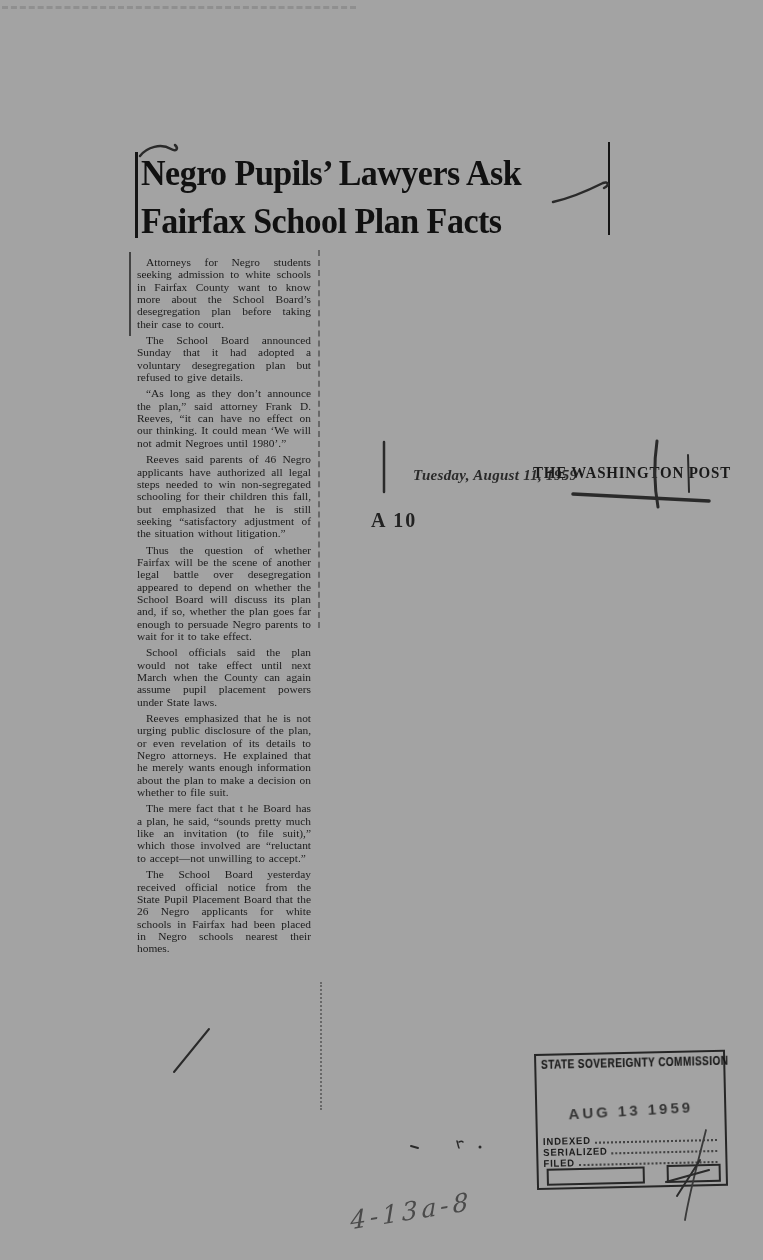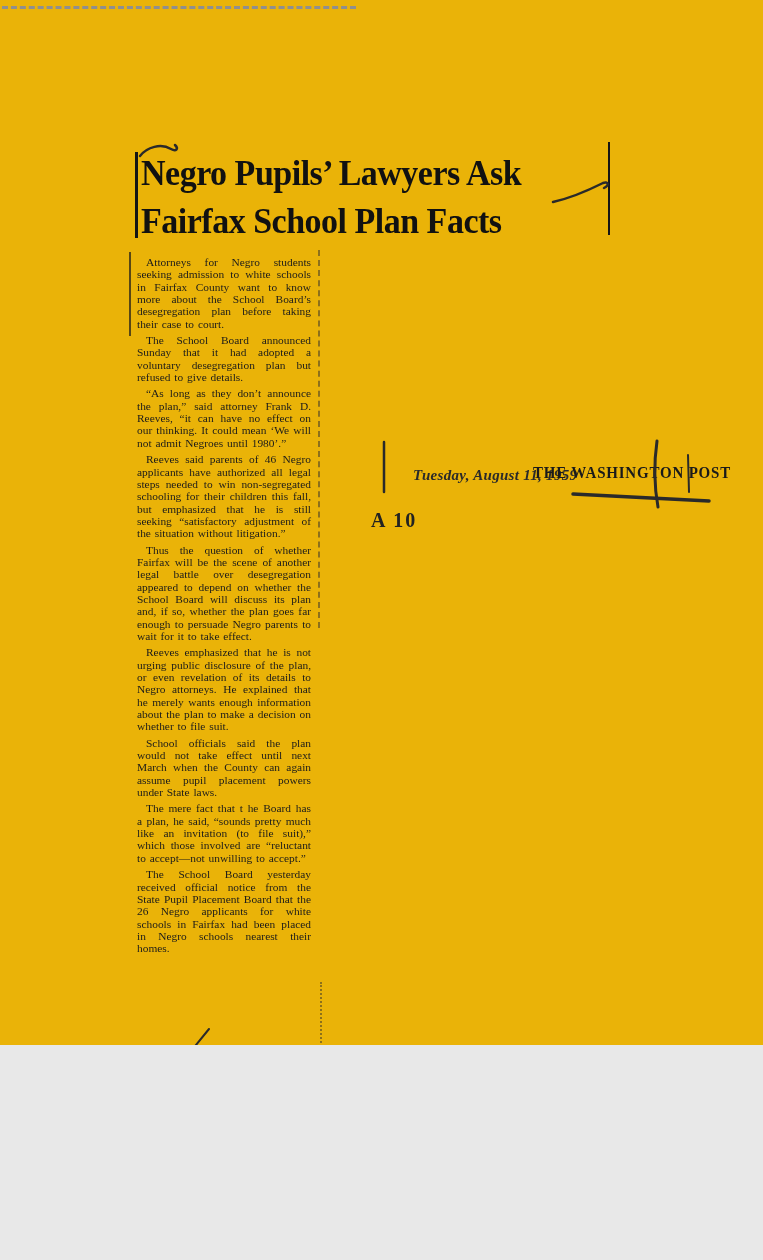--- a/index.html
+++ b/index.html
@@ -1,18 +1,18 @@
 <!DOCTYPE html>
 <html><head>
 <meta charset="utf-8">
 <style>
   html,body{margin:0;padding:0;background:#e8e8e8;}
   .page{
-    position:relative;width:763px;height:1045px;margin:0 auto;
-    background:#eab308;overflow:hidden;
+    position:relative;width:763px;height:1260px;margin:0 auto;
+    background:#a3a3a3;overflow:hidden;
     font-family:"Liberation Serif",serif;color:#1c1c1c;
   }
   
   .top-dashes{position:absolute;left:2px;top:6px;width:354px;height:0;
     border-top:3px dashed #8f8f8f;}
   
   .headline{position:absolute;left:141px;top:150px;width:480px;
     font-family:"Liberation Serif",serif;font-weight:700;font-size:34px;
     line-height:46px;letter-spacing:-0.5px;color:#111;
     transform:scaleY(1.04);transform-origin:top left;white-space:nowrap;}
@@ -83,22 +83,22 @@
   <div class="rule rule-col-left"></div>
   <div class="rule rule-col-right-1"></div>
   <div class="rule rule-col-right-2"></div>
 
   <div class="column">
     <p>Attorneys for Negro students seeking admission to white schools in Fairfax County want to know more about the School Board’s desegregation plan before taking their case to court.</p>
     <p>The School Board announced Sunday that it had adopted a voluntary desegregation plan but refused to give details.</p>
     <p>“As long as they don’t announce the plan,” said attorney Frank D. Reeves, “it can have no effect on our thinking. It could mean ‘We will not admit Negroes until 1980’.”</p>
     <p>Reeves said parents of 46 Negro applicants have authorized all legal steps needed to win non-segregated schooling for their children this fall, but emphasized that he is still seeking “satisfactory adjustment of the situation without litigation.”</p>
     <p>Thus the question of whether Fairfax will be the scene of another legal battle over desegregation appeared to depend on whether the School Board will discuss its plan and, if so, whether the plan goes far enough to persuade Negro parents to wait for it to take effect.</p>
+    <p>School officials said the plan would not take effect until next March when the County can again assume pupil placement powers under State laws.</p>
     <p>Reeves emphasized that he is not urging public disclosure of the plan, or even revelation of its details to Negro attorneys. He explained that he merely wants enough information about the plan to make a decision on whether to file suit.</p>
-    <p>School officials said the plan would not take effect until next March when the County can again assume pupil placement powers under State laws.</p>
     <p>The mere fact that t he Board has a plan, he said, “sounds pretty much like an invitation (to file suit),” which those involved are “reluctant to accept—not unwilling to accept.”</p>
     <p>The School Board yesterday received official notice from the State Pupil Placement Board that the 26 Negro applicants for white schools in Fairfax had been placed in Negro schools nearest their homes.</p>
   </div>
 
   <div class="dateline-pagenum">A 10</div>
   <div class="dateline-date">Tuesday, August 11, 1959</div>
   <div class="dateline-paper">THE WASHINGTON POST</div>
 
   <div class="stamp">
     <div class="stamp-agency">STATE SOVEREIGNTY COMMISSION</div>

